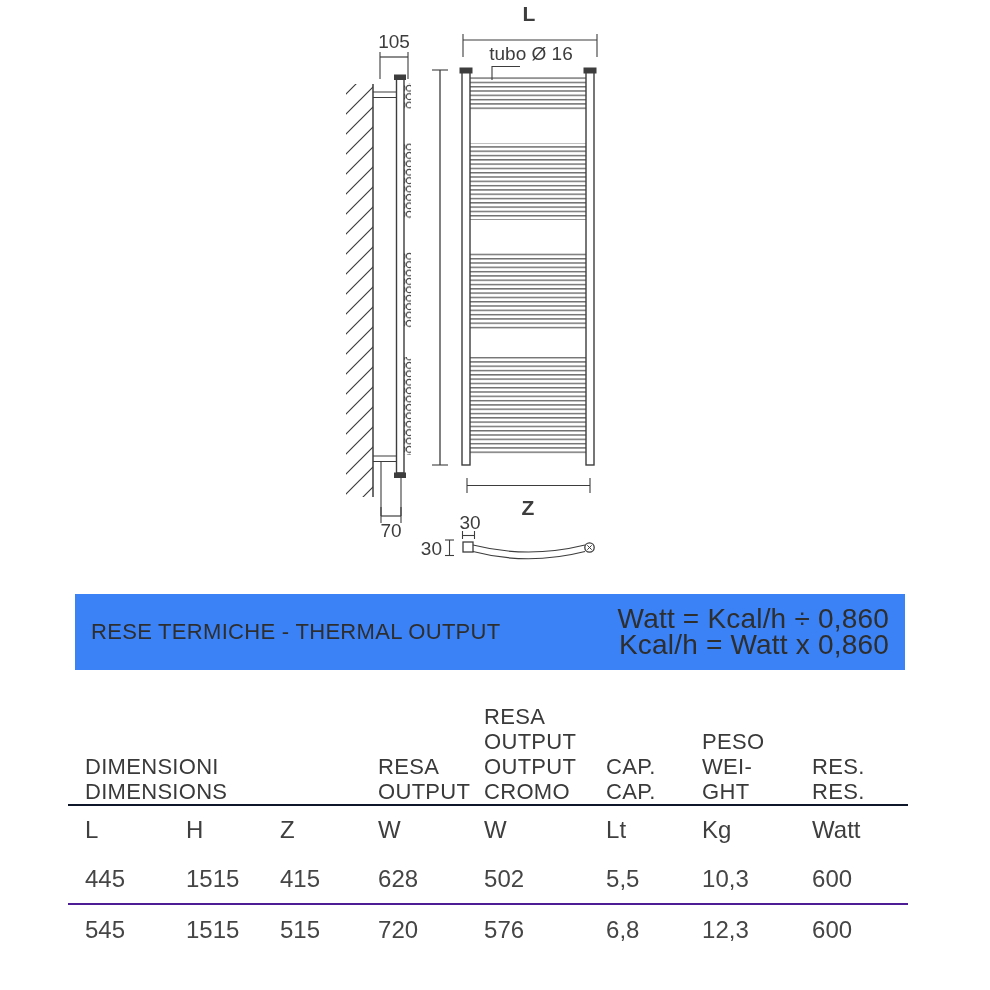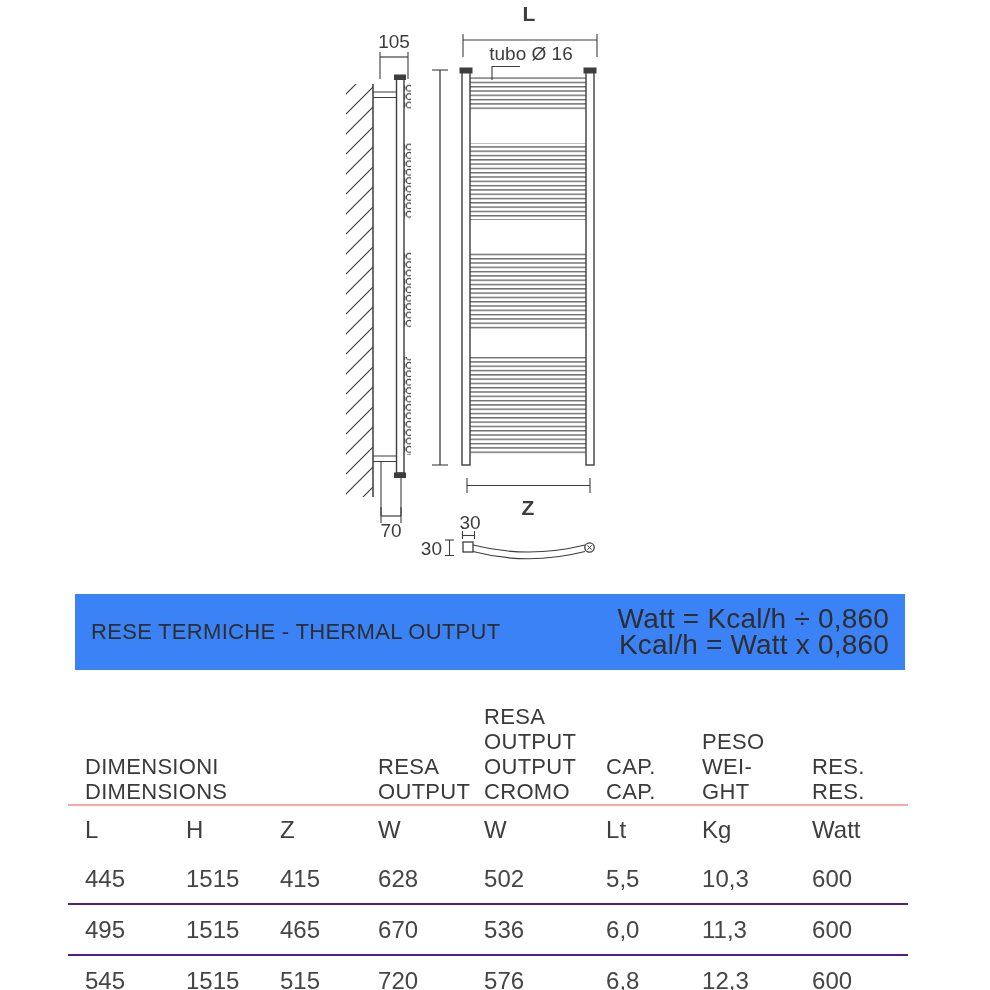--- a/index.html
+++ b/index.html
@@ -17,21 +17,21 @@
        display:flex;justify-content:space-between;align-items:center;
        padding:0 16px;box-sizing:border-box;color:#2e2e2e}
   .bar .bleft{font-size:22px;line-height:26px;letter-spacing:.3px}
   .bar .bright{font-size:28px;line-height:26px;text-align:right;letter-spacing:.2px}
 
   
   table.spec{position:absolute;left:68px;top:688px;width:840px;border-collapse:collapse;
              table-layout:fixed;color:#454545}
   table.spec th,table.spec td{font-weight:400;text-align:left;padding:0;margin:0}
   .gh{font-size:22px;line-height:25px;letter-spacing:.3px;color:#3a3a3a;
-      height:116px;padding-bottom:9px;vertical-align:bottom;border-bottom:2px solid #fca5a5}
+      height:116px;padding-bottom:9px;vertical-align:bottom;border-bottom:2px solid #0f172a}
   tr.units td{height:48px;vertical-align:middle;font-size:24px;color:#3f3f3f}
   tr.data td{height:49px;vertical-align:middle;font-size:24px}
   tr.ruled td{border-bottom:2px solid #4c1d95}
   .c1pad{padding-left:17px !important}
 </style>
 </head>
 <body>
 
 <div class="page">
 
@@ -188,30 +188,20 @@
       <tr class="data ruled">
         <td class="c1pad">445</td>
         <td>1515</td>
         <td>415</td>
         <td>628</td>
         <td>502</td>
         <td>5,5</td>
         <td>10,3</td>
         <td>600</td>
       </tr>
-      <tr class="data ruled">
-        <td class="c1pad">495</td>
-        <td>1515</td>
-        <td>465</td>
-        <td>670</td>
-        <td>536</td>
-        <td>6,0</td>
-        <td>11,3</td>
-        <td>600</td>
-      </tr>
       <tr class="data">
         <td class="c1pad">545</td>
         <td>1515</td>
         <td>515</td>
         <td>720</td>
         <td>576</td>
         <td>6,8</td>
         <td>12,3</td>
         <td>600</td>
       </tr>

